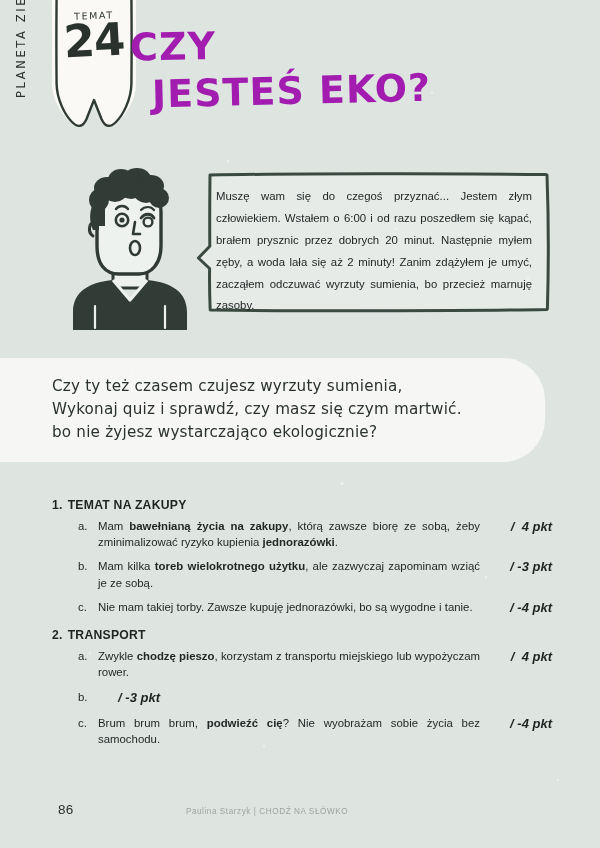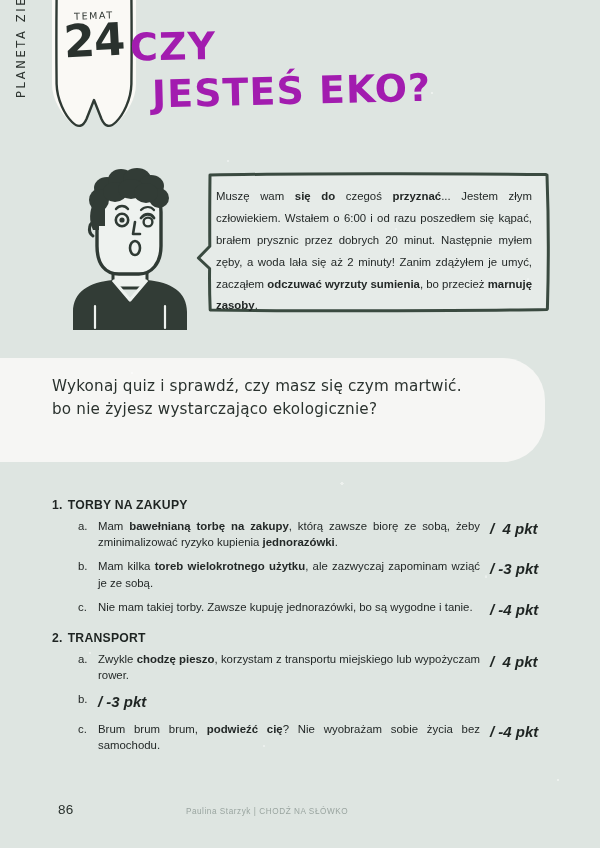--- a/index.html
+++ b/index.html
@@ -133,21 +133,21 @@
     position: absolute;
     left: 20px;
     top: 14px;
     width: 316px;
     font-size: 11.4px;
     line-height: 1.92;
     color: #232827;
     text-align: justify;
     font-family: "Liberation Sans", sans-serif;
   }
-  .bubble-text b { font-weight: 700; }
+  .bubble-text b { font-weight: 400; }
 
   
   .instruction {
     position: absolute;
     left: -40px;
     top: 358px;
     width: 585px;
     height: 104px;
     background: #f6f6f4;
     border-radius: 0 42px 42px 0;
@@ -201,22 +201,22 @@
     font-size: 11.4px;
     line-height: 1.42;
     text-align: justify;
     color: #232827;
     padding-right: 10px;
   }
   .opt-body b { font-weight: 700; }
   .opt-pts {
     flex: none;
     width: 62px;
-    text-align: left;
-    font-size: 15px;
+    text-align: right;
+    font-size: 13px;
     font-style: italic;
     font-weight: 600;
     line-height: 1.42;
     color: #1e2422;
     white-space: pre;
   }
 
   
   .footer { position: absolute; left: 3px; bottom: 0; width: 600px; height: 52px; z-index: 6; }
   .page-num {
@@ -308,31 +308,32 @@
       <path d="M14 3 C90 1.5 270 1.5 350 2.5 M351 3 C352.6 46 352.6 96 351.4 137
                M351 137.5 C270 139 92 139 15 138 M14.2 138 C13.6 124 13.4 110 13.6 96.5
                L2.4 86 L13.8 74.2 C13.6 50 13.8 22 14 3" fill="none" stroke="#3a4a40" stroke-width="3" stroke-linecap="round" stroke-linejoin="round"></path>
     </svg>
   </div>
   <div class="bubble-text">Muszę wam <b>się do</b> czegoś <b>przyznać</b>... Jestem złym człowiekiem. Wstałem o 6:00 i od razu poszedłem się kąpać, brałem prysznic przez dobrych 20 minut. Następnie myłem zęby, a woda lała się aż 2 minuty! Zanim zdążyłem je umyć, zacząłem <b>odczuwać wyrzuty sumienia</b>, bo przecież <b>marnuję zasoby</b>.</div>
 </div>
 
 <div class="instruction">
   <div class="instruction-text">
+    <span>Czy ty też czasem czujesz wyrzuty sumienia,</span>
     <span>Wykonaj quiz i sprawdź, czy masz się czym martwić.</span>
     <span>bo nie żyjesz wystarczająco ekologicznie?</span>
   </div>
 </div>
 
 <div class="quiz" id="quiz-root">
     <div class="q-block">
-      <div class="q-head"><span class="q-num">1.</span><span>TORBY NA ZAKUPY</span></div>
+      <div class="q-head"><span class="q-num">1.</span><span>TEMAT NA ZAKUPY</span></div>
       <div class="opt">
         <div class="opt-letter">a.</div>
-        <div class="opt-body">Mam <b>bawełnianą torbę na zakupy</b>, którą zawsze biorę ze sobą, żeby zminimalizować ryzyko kupienia <b>jednorazówki</b>.</div>
+        <div class="opt-body">Mam <b>bawełnianą życia na zakupy</b>, którą zawsze biorę ze sobą, żeby zminimalizować ryzyko kupienia <b>jednorazówki</b>.</div>
         <div class="opt-pts">/  4 pkt</div>
       </div>
       <div class="opt">
         <div class="opt-letter">b.</div>
         <div class="opt-body">Mam kilka <b>toreb wielokrotnego użytku</b>, ale zazwyczaj zapominam wziąć je ze sobą.</div>
         <div class="opt-pts">/ -3 pkt</div>
       </div>
       <div class="opt">
         <div class="opt-letter">c.</div>
         <div class="opt-body">Nie mam takiej torby. Zawsze kupuję jednorazówki, bo są wygodne i tanie.</div>

